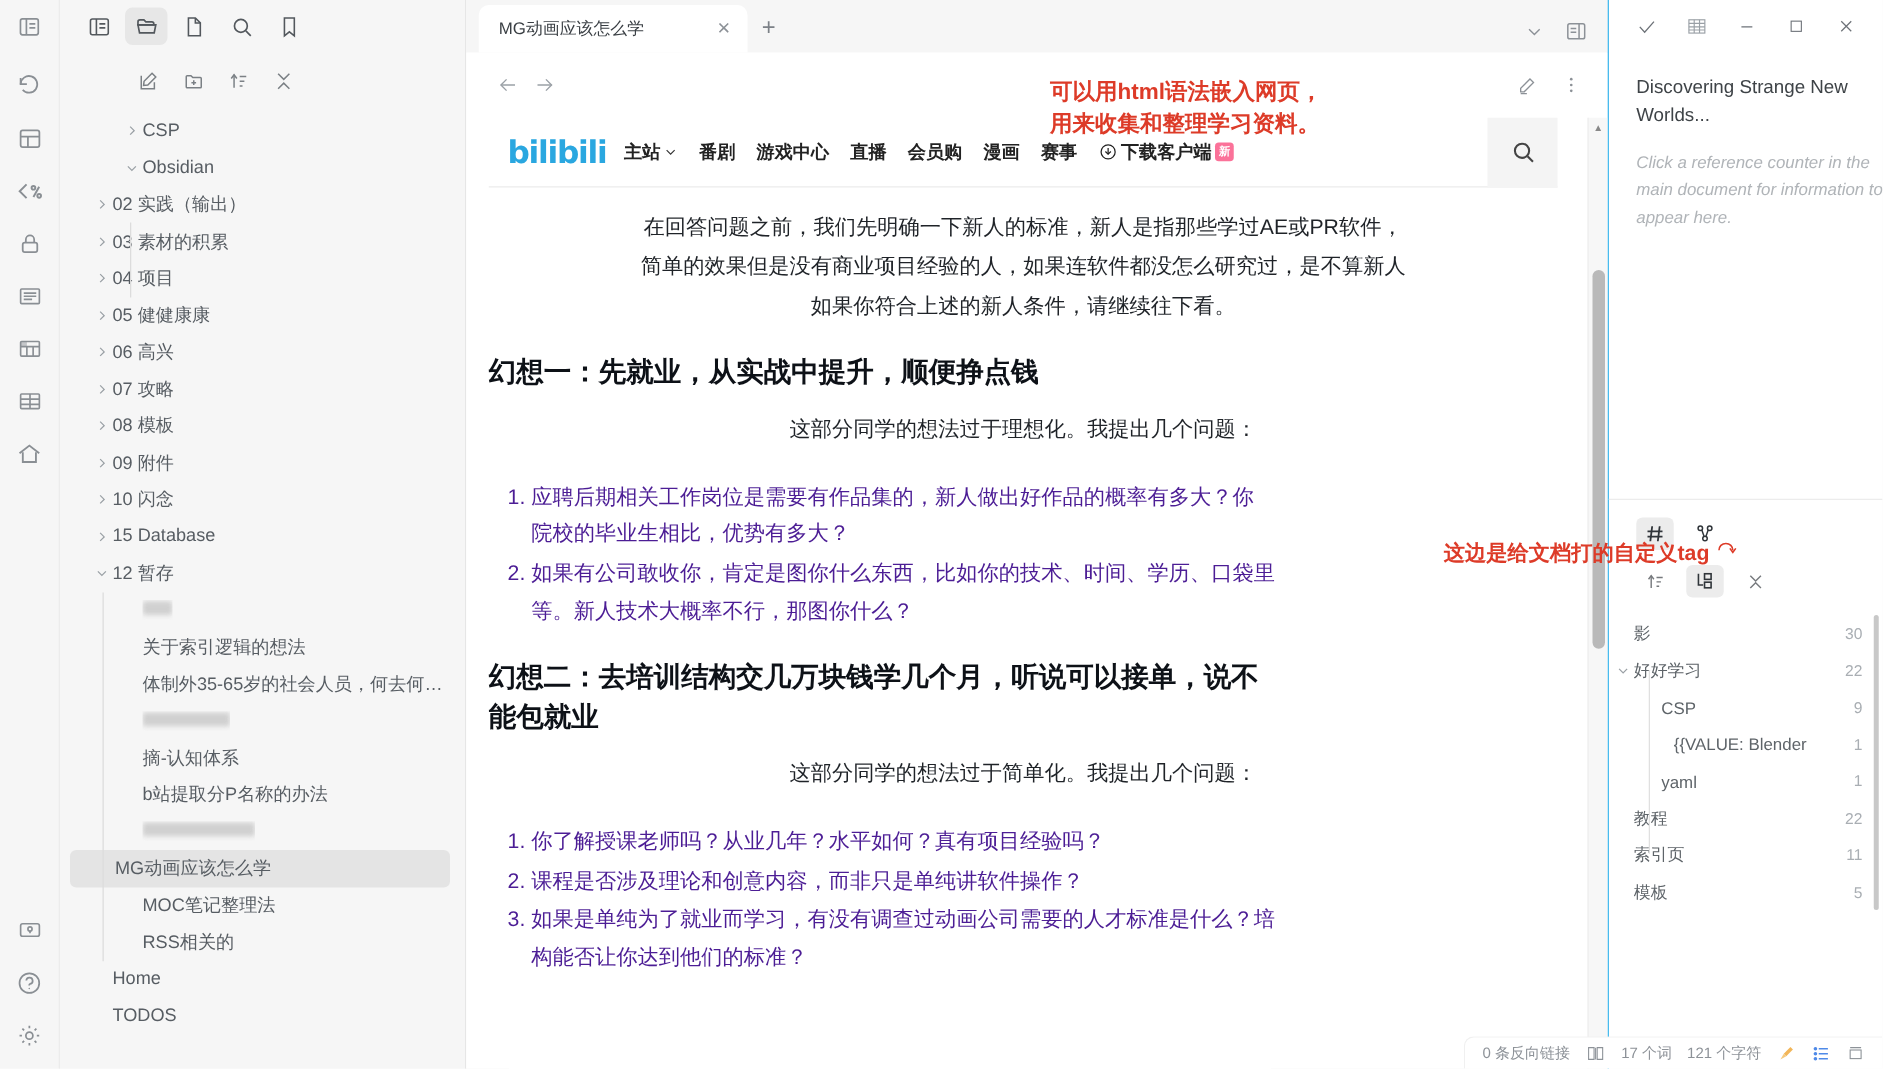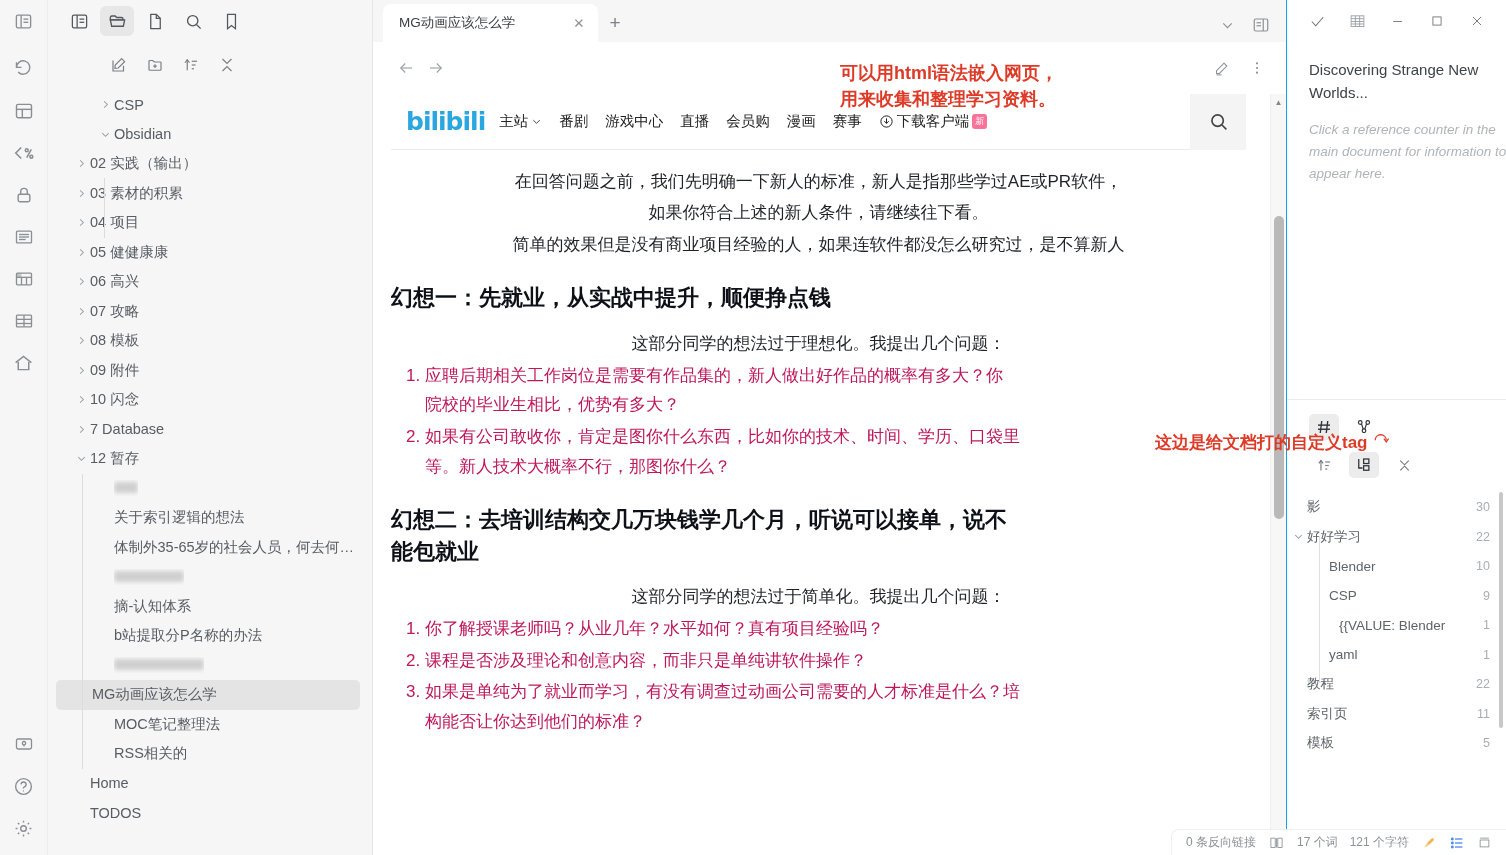--- a/index.html
+++ b/index.html
@@ -65,31 +65,31 @@
   .editor-head-right { margin-left:auto; display:flex; align-items:center; gap:14px; color:#8c9197;}
 
   .doc { flex:1; overflow:hidden; position:relative; padding:0 40px 0 0;}
 
   
   .bili {
     margin-left:18px; height:56px; background:#fff; border-bottom:1px solid #ececec;
     display:flex; align-items:center; gap:14px; width:calc(100% - 18px);
   }
   .bili-logo { font-weight:bold; font-size:25px; color:#2aa7e0; letter-spacing:-1px; font-family:"DejaVu Sans", sans-serif;margin-left:15px;}
-  .bili-nav { display:flex; align-items:center; gap:17px; font-size:14.5px; color:#222; white-space:nowrap;}
+  .bili-nav { display:flex; align-items:center; gap:17px; font-size:14.5px; color:#222; white-space:nowrap;font-weight:bold;}
   .bili-nav span { display:flex; align-items:center; gap:3px;}
   .bili-badge { background:#fb7299; color:#fff; font-size:9px; border-radius:3px; padding:1px 3px; }
   .bili-search {
     margin-left:auto; width:56px; height:56px; background:#f4f4f4;
     display:flex; align-items:center; justify-content:center; color:#444;
   }
 
   .body-text { font-size:17px; line-height:1.85; color:#1f2328; padding:16px 0 0 18px; white-space:nowrap;text-align:center;}
   h2.sec { font-size:22px; font-weight:bold; color:#0d1117; margin:22px 0 14px 18px; white-space:nowrap; line-height:1.45;}
-  ol.qlist { margin:1px 0 14px 52px; font-size:17px; line-height:1.75; color:#be185d; }
+  ol.qlist { margin:23px 0 14px 52px; font-size:17px; line-height:1.75; color:#4c1d95; }
   ol.qlist li { margin-bottom:2px; white-space:nowrap;}
 
   
   .docscroll { position:absolute; right:0; top:0; width:16px; height:100%; background:#f7f7f7; border-left:1px solid #eee;}
   .docscroll .arrow { height:16px; display:flex; align-items:center; justify-content:center; color:#888; font-size:8px;}
   .docscroll .thumb { position:absolute; top:122px; left:3px; width:10px; height:303px; background:#b9b9b9; border-radius:5px;}
 
   
   .rsidebar { width:220px; height:855px; background:#ffffff; border-left:1px solid #0ea5e9; display:flex; flex-direction:column;}
   .rs-titlebar { height:42px; display:flex; align-items:center; justify-content:flex-end; gap:18px; padding-right:18px; color:#6d7278;}
@@ -381,21 +381,21 @@
             </svg>
           </span>
           <span class="tlabel">10 闪念</span>
         </div>
         <div class="trow depth1">
           <span class="chev">
             <svg width="11" height="11" viewBox="0 0 24 24" fill="none" stroke="currentColor" stroke-width="2.2">
               <polyline points="9 5 16 12 9 19"></polyline>
             </svg>
           </span>
-          <span class="tlabel">7 Database</span>
+          <span class="tlabel">15 Database</span>
         </div>
         <div class="trow depth1">
           <span class="chev">
             <svg width="11" height="11" viewBox="0 0 24 24" fill="none" stroke="currentColor" stroke-width="2.2">
               <polyline points="5 9 12 16 19 9"></polyline>
             </svg>
           </span>
           <span class="tlabel">12 暂存</span>
         </div>
         <div class="trow depth2">
@@ -552,22 +552,22 @@
           <span class="bili-search">
             <svg width="21" height="21" viewBox="0 0 24 24" fill="none" stroke="currentColor" stroke-width="1.9">
               <circle cx="11" cy="11" r="6.5"></circle>
                 <line x1="16" y1="16" x2="21" y2="21"></line>
             </svg>
           </span>
         </div>
 
         <div class="body-text">
           <div>在回答问题之前，我们先明确一下新人的标准，新人是指那些学过AE或PR软件，</div>
+          <div>简单的效果但是没有商业项目经验的人，如果连软件都没怎么研究过，是不算新人</div>
           <div>如果你符合上述的新人条件，请继续往下看。</div>
-          <div>简单的效果但是没有商业项目经验的人，如果连软件都没怎么研究过，是不算新人</div>
         </div>
 
         <h2 class="sec">幻想一：先就业，从实战中提升，顺便挣点钱</h2>
 
         <div class="body-text" style="padding-top:0">这部分同学的想法过于理想化。我提出几个问题：</div>
 
         <ol class="qlist" id="list1">
             <li>
               <div>应聘后期相关工作岗位是需要有作品集的，新人做出好作品的概率有多大？你</div>
               <div>院校的毕业生相比，优势有多大？</div>
@@ -706,24 +706,20 @@
           <span class="tcount">30</span>
         </div>
         <div class="tagrow">
           <span class="chev" style="margin-left: -18px;">
             <svg width="11" height="11" viewBox="0 0 24 24" fill="none" stroke="currentColor" stroke-width="2.2">
               <polyline points="5 9 12 16 19 9"></polyline>
             </svg>
           </span>
           <span class="tname">好好学习</span>
           <span class="tcount">22</span>
-        </div>
-        <div class="tagrow d1">
-          <span class="tname">Blender</span>
-          <span class="tcount">10</span>
         </div>
         <div class="tagrow d1">
           <span class="tname">CSP</span>
           <span class="tcount">9</span>
         </div>
         <div class="tagrow d2">
           <span class="tname">{{VALUE: Blender</span>
           <span class="tcount">1</span>
         </div>
         <div class="tagrow d1">

